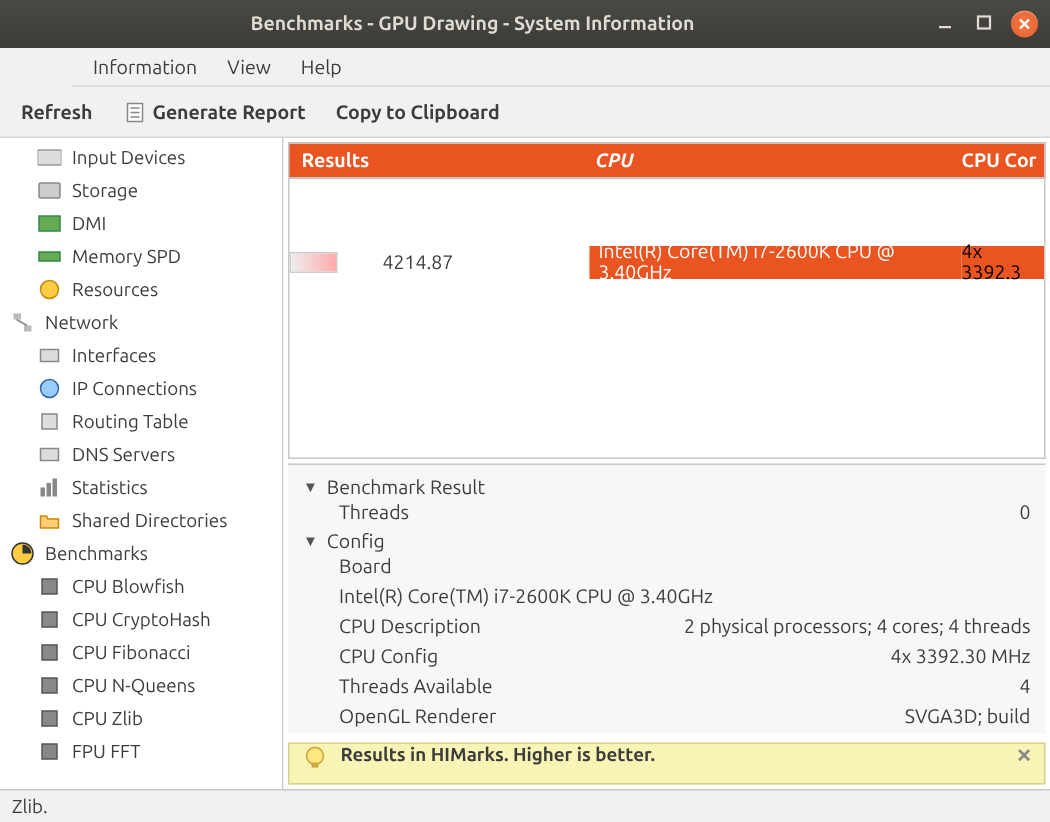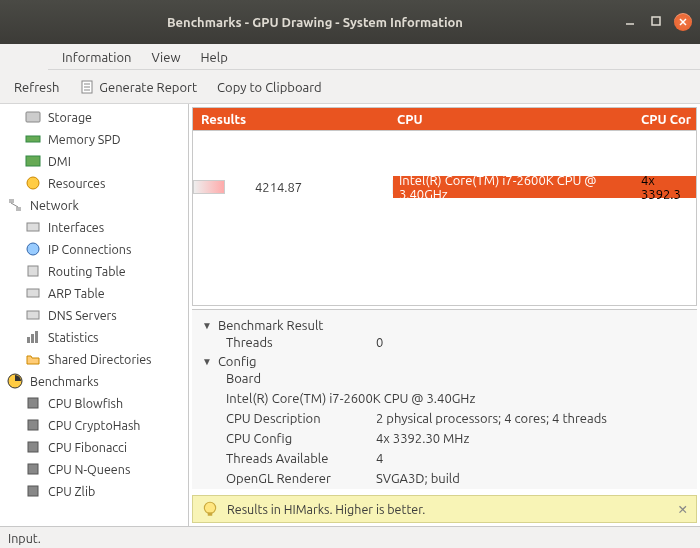--- a/index.html
+++ b/index.html
@@ -1,59 +1,59 @@
 <!DOCTYPE html>
 <html><head>
   <meta charset="utf-8">
   <style>
     * { box-sizing: border-box; margin: 0; padding: 0; font-family: Ubuntu, "Segoe UI", sans-serif; }
     body { width: 700px; height: 548px; background: #f2f1f0; display: flex; flex-direction: column; overflow: hidden; font-size: 13px; color: #3c3c3c; }
     
-    .titlebar { height: 44px; background: linear-gradient(#4a4a45, #3c3b37); display: flex; align-items: center; padding: 0 8px; color: #dfdbd2; }
+    .titlebar { height: 32px; background: linear-gradient(#4a4a45, #3c3b37); display: flex; align-items: center; padding: 0 8px; color: #dfdbd2; }
     .titlebar .title { flex: 1; text-align: center; font-weight: bold; font-size: 13px; }
     .win-btns { display: flex; gap: 10px; }
     .win-btn { width: 16px; height: 16px; display: inline-flex; align-items: center; justify-content: center; color: #dfdbd2; cursor: pointer; }
     .win-btn.close { background: radial-gradient(circle,#f07746,#e8612c); border-radius: 50%; width: 18px; height: 18px; box-shadow: inset 0 1px rgba(255,255,255,.3); }
     
     .menubar { height: 26px; background: #f2f1f0; border-bottom: 1px solid #d6d6d6; display: flex; align-items: center; padding: 0 6px; gap: 4px; font-size: 13px; margin-left: 48px; }
     .menubar span { padding: 2px 8px; cursor: default; }
     
     .toolbar { height: 34px; display: flex; align-items: center; padding: 0 10px; gap: 12px; border-bottom: 1px solid #d6d6d6; }
-    .tool-btn { display: inline-flex; align-items: center; gap: 4px; padding: 2px 4px; cursor: pointer; }
+    .tool-btn { display: inline-flex; align-items: center; gap: 4px; padding: 2px 4px; cursor: pointer; font-weight: bold; }
     .tool-icon { width: 16px; height: 16px; display: inline-block; }
     
     .content { flex: 1; display: flex; overflow: hidden; }
     
     .sidebar { width: 189px; border-right: 1px solid #c8c8c8; background: #fff; overflow-y: auto; padding: 2px 0; }
     .tree-item { display: flex; align-items: center; gap: 6px; padding: 2px 4px 2px 24px; height: 22px; cursor: pointer; font-size: 12.5px; white-space: nowrap; }
     .tree-item.top { padding-left: 6px; }
     .tree-icon { width: 18px; height: 18px; display: inline-flex; align-items: center; justify-content: center; flex-shrink: 0; }
     
     .main { flex: 1; display: flex; flex-direction: column; overflow: hidden; background:#fff;}
     
     .results-head { display: flex; background: #e95420; color: #fff; height: 24px; align-items: center; font-weight: bold; font-size: 13px; border: 1px solid #c8c8c8; margin:3px 3px 0 3px;}
     .results-head .col1 { width: 200px; padding-left: 8px; }
-    .results-head .col2 { flex: 1; padding-left: 4px; }
+    .results-head .col2 { flex: 1; padding-left: 4px; font-style: italic; }
     .results-head .col3 { width: 55px; }
     
     .results-body { flex: 1; border: 1px solid #c8c8c8; border-top:none; margin:0 3px; overflow: hidden; }
     .results-row { display: flex; height: 22px; align-items: center; margin-top: 45px; }
     .results-row .col1 { width: 200px; text-align: center; border-right: 1px solid #eee; padding-right:8px; display:flex; align-items:center; }
     .results-row .col1::before{content:"";width:30px;height:12px;background:linear-gradient(to right,#eee,#faa);margin-right:30px;border:1px solid #ccc;}
     .results-row .col2 { flex: 1; background: #e95420; color: #fff; padding-left: 6px; height:100%; display:flex; align-items:center;}
     .results-row .col3 { width: 55px; background: #e95420; color: #000000; height:100%; display:flex; align-items:center;}
     
     .details { height: 180px; border-top: 1px solid #c8c8c8; padding: 6px 10px; font-size: 13px; overflow: hidden; background:#f7f7f7; margin:3px;}
     .detail-group { display: flex; align-items: center; gap: 6px; }
     .detail-group.header { margin-top:2px; }
     .triangle { font-size:10px; color:#555;}
-    .detail-row { display: flex; padding-left: 24px; line-height: 20px; }
+    .detail-row { display: flex; padding-left: 24px; line-height: 20px; justify-content: space-between; }
     .detail-key { width: 150px; }
     
-    .notice { margin: 3px; background: #f8f4b6; border: 1px solid #d7d38e; height: 28px; display: flex; align-items: center; padding: 0 8px; gap: 8px; font-size: 12.5px; }
+    .notice { margin: 3px; background: #f8f4b6; border: 1px solid #d7d38e; height: 28px; display: flex; align-items: flex-start; padding: 0 8px; gap: 8px; font-size: 12.5px; font-weight: bold; }
     .notice .bulb { width:18px; height:18px; display:inline-block;}
     .notice .closex { margin-left:auto; cursor:pointer; color:#888;}
     
     .statusbar { height: 22px; border-top: 1px solid #c8c8c8; padding: 2px 8px; font-size: 12.5px; display:flex; align-items:center; background:#f2f1f0;}
   </style>
 </head>
 <body>
 
 <div class="titlebar">
   <span class="title">Benchmarks - GPU Drawing - System Information</span>
@@ -98,41 +98,49 @@
   </span>
   <span class="tool-btn">
     <span>Copy to Clipboard</span>
   </span>
 </div>
 
 <div class="content">
   <div class="sidebar">
     <div class="tree-item">
         <span class="tree-icon">
+          <svg width="16" height="12">
+            <rect width="16" height="10" y="1" rx="1" fill="#ddd" stroke="#999"></rect>
+          </svg>
+        </span>
+        <span>Input Devices</span>
+      </div>
+    <div class="tree-item">
+        <span class="tree-icon">
           <svg width="16" height="14">
             <rect width="14" height="10" x="1" y="2" rx="1" fill="#ccc" stroke="#888"></rect>
           </svg>
         </span>
         <span>Storage</span>
       </div>
     <div class="tree-item">
         <span class="tree-icon">
           <svg width="16" height="14">
+            <rect width="14" height="10" x="1" y="2" fill="#6a5" stroke="#384"></rect>
+          </svg>
+        </span>
+        <span>DMI</span>
+      </div>
+    <div class="tree-item">
+        <span class="tree-icon">
+          <svg width="16" height="14">
             <rect width="14" height="6" x="1" y="4" fill="#6a5" stroke="#384"></rect>
           </svg>
         </span>
         <span>Memory SPD</span>
-      </div>
-    <div class="tree-item">
-        <span class="tree-icon">
-          <svg width="16" height="14">
-            <rect width="14" height="10" x="1" y="2" fill="#6a5" stroke="#384"></rect>
-          </svg>
-        </span>
-        <span>DMI</span>
       </div>
     <div class="tree-item">
         <span class="tree-icon">
           <svg width="16" height="16">
             <circle cx="8" cy="8" r="6" fill="#fc4" stroke="#c80"></circle>
           </svg>
         </span>
         <span>Resources</span>
       </div>
     <div class="tree-item top">
@@ -168,28 +176,20 @@
           </svg>
         </span>
         <span>Routing Table</span>
       </div>
     <div class="tree-item">
         <span class="tree-icon">
           <svg width="16" height="14">
             <rect width="12" height="8" x="2" y="3" fill="#ddd" stroke="#888"></rect>
           </svg>
         </span>
-        <span>ARP Table</span>
-      </div>
-    <div class="tree-item">
-        <span class="tree-icon">
-          <svg width="16" height="14">
-            <rect width="12" height="8" x="2" y="3" fill="#ddd" stroke="#888"></rect>
-          </svg>
-        </span>
         <span>DNS Servers</span>
       </div>
     <div class="tree-item">
         <span class="tree-icon">
           <svg width="16" height="16">
             <rect x="2" y="8" width="3" height="6" fill="#888"></rect>
             <rect x="6" y="5" width="3" height="9" fill="#888"></rect>
             <rect x="10" y="2" width="3" height="12" fill="#888"></rect>
           </svg>
         </span>
@@ -244,20 +244,28 @@
         </span>
         <span>CPU N-Queens</span>
       </div>
     <div class="tree-item">
         <span class="tree-icon">
           <svg width="16" height="16">
             <rect x="3" y="3" width="10" height="10" fill="#888" stroke="#555"></rect>
           </svg>
         </span>
         <span>CPU Zlib</span>
+      </div>
+    <div class="tree-item">
+        <span class="tree-icon">
+          <svg width="16" height="16">
+            <rect x="3" y="3" width="10" height="10" fill="#888" stroke="#555"></rect>
+          </svg>
+        </span>
+        <span>FPU FFT</span>
       </div>
 
   </div>
 
   <div class="main">
     <div class="results-head">
       <div class="col1">Results</div>
       <div class="col2">CPU</div>
       <div class="col3">CPU Cor</div>
     </div>
@@ -314,14 +322,14 @@
           <circle cx="8" cy="7" r="5" fill="#ffe680" stroke="#caa93e"></circle>
           <rect x="6" y="11" width="4" height="3" fill="#caa93e"></rect>
         </svg>
       <span>Results in HIMarks. Higher is better.</span>
       <span class="closex">✕</span>
     </div>
   </div>
 </div>
 
 <div class="statusbar">
-  <span>Input.</span>
+  <span>Zlib.</span>
 </div>
 
 </body></html>

